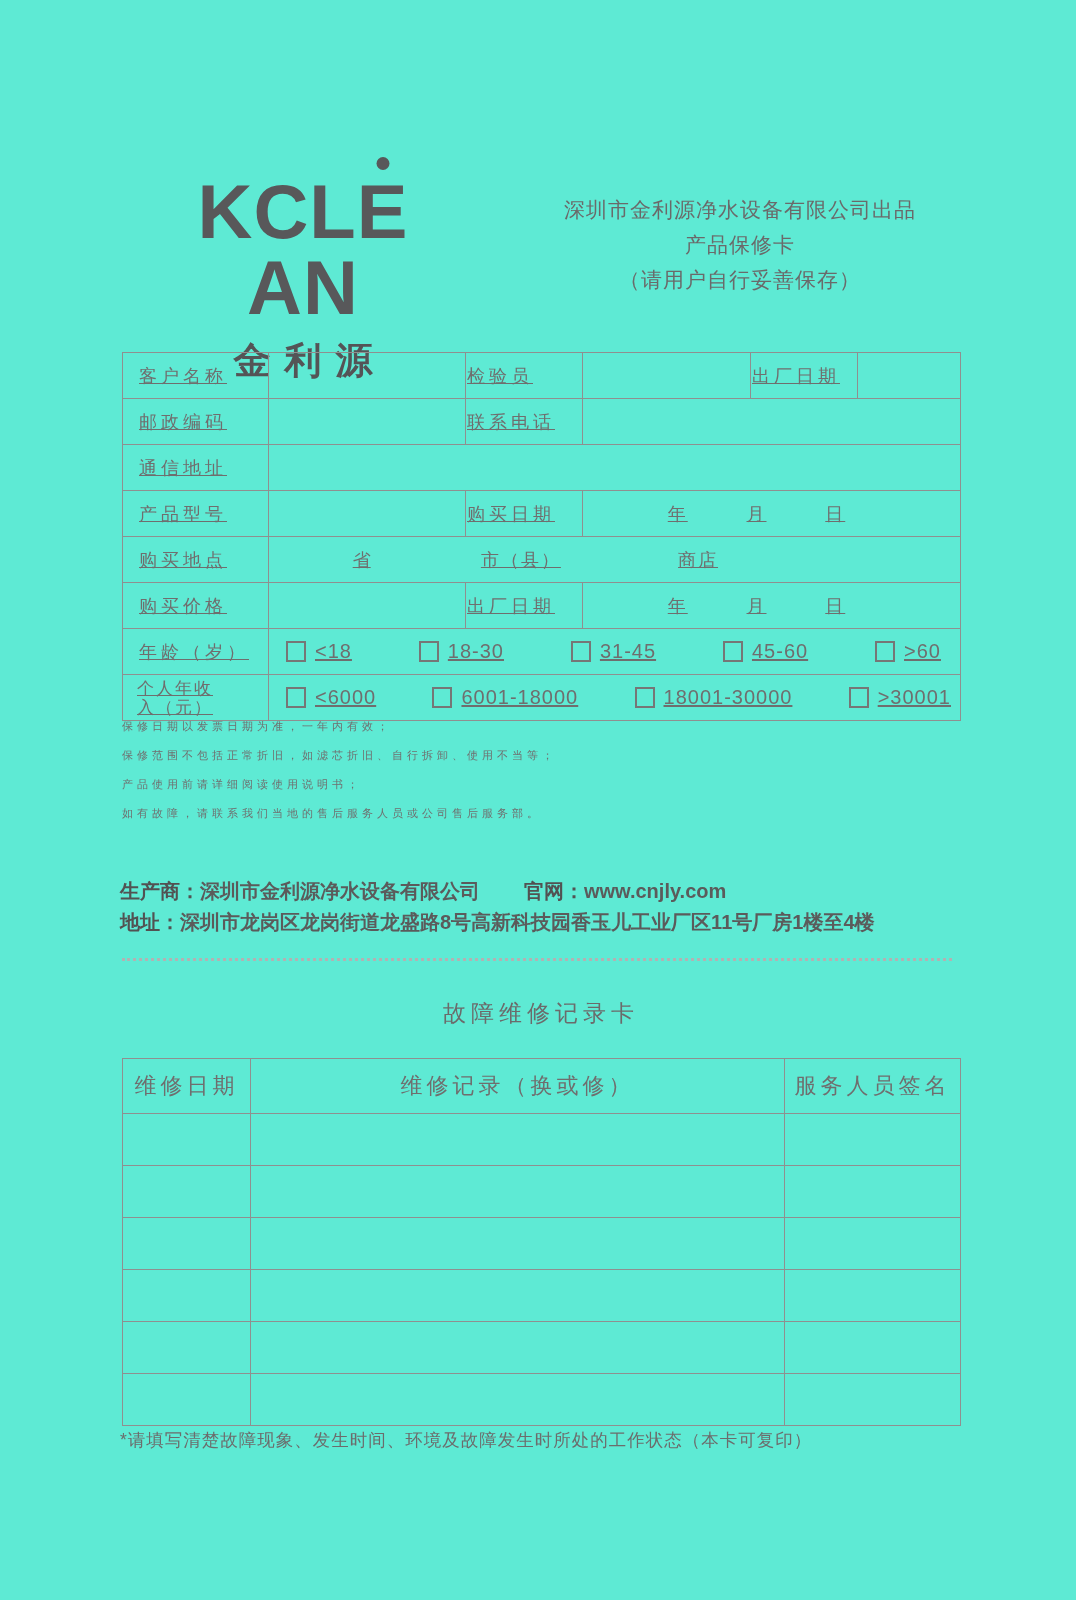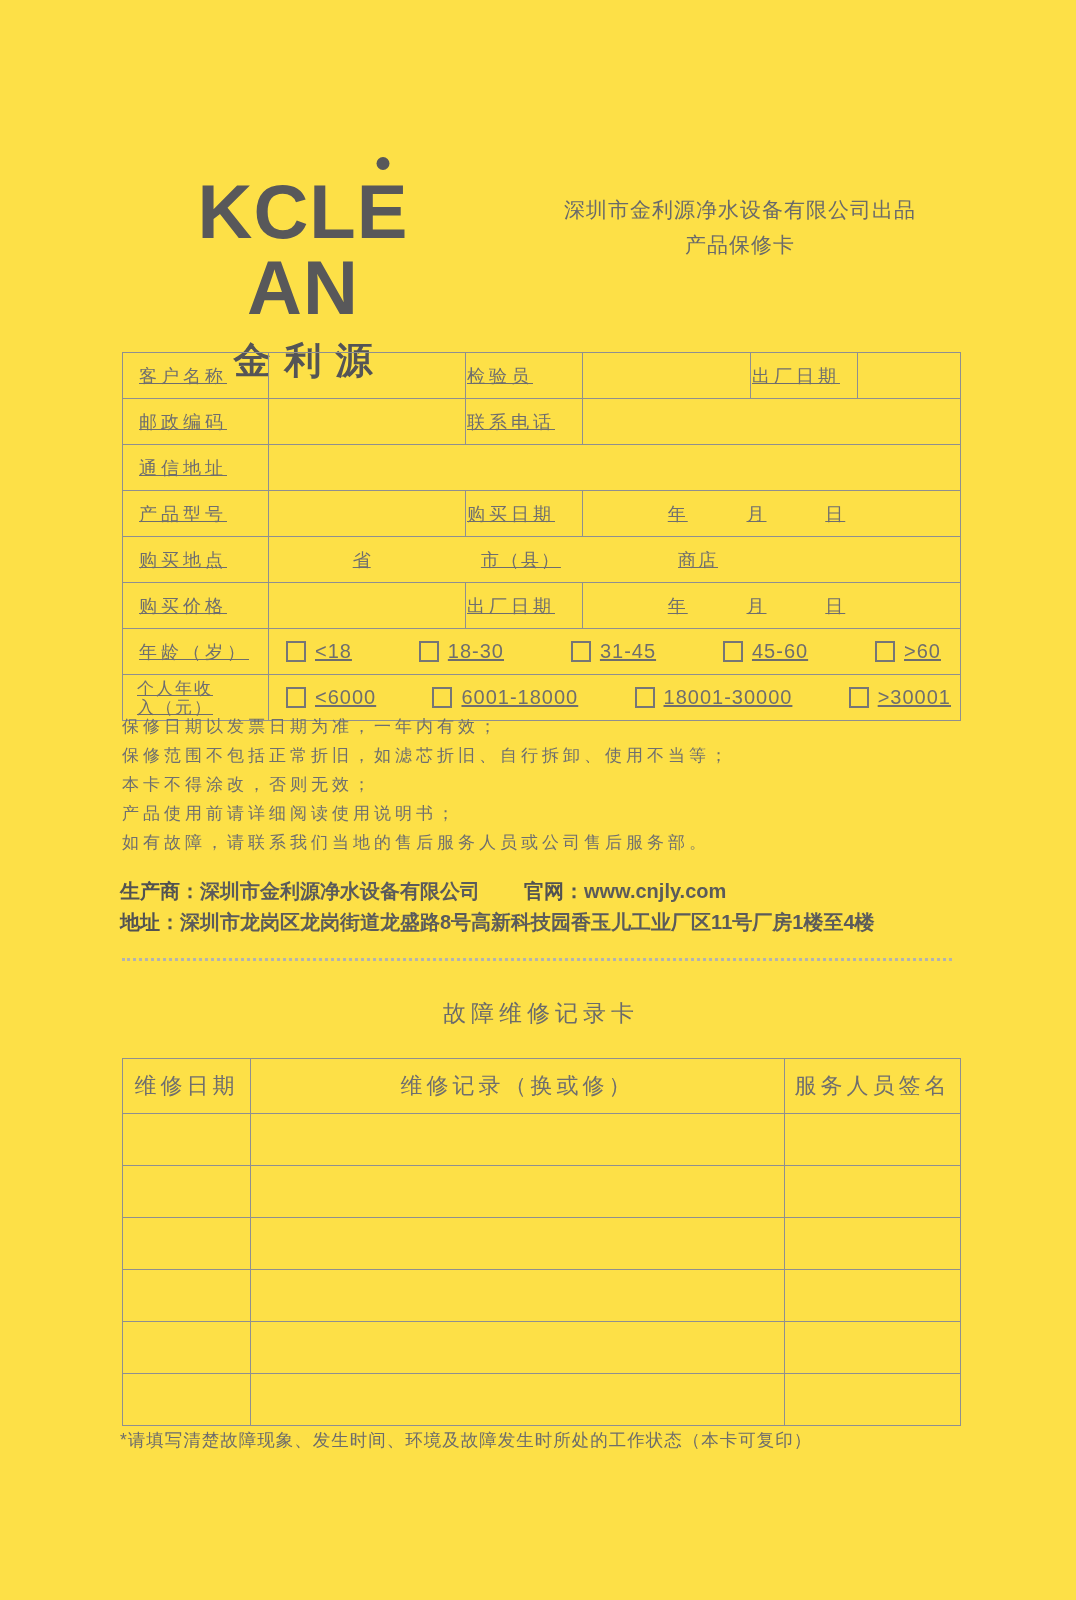--- a/index.html
+++ b/index.html
@@ -1,19 +1,19 @@
 <!DOCTYPE html>
 <html><head>
 <meta charset="utf-8">
 <style>
   html,body{margin:0;padding:0;background:#ffffff;}
   .page{
     position:relative;
     width:1076px;height:1600px;
-    background:#fde047;
+    background:#5eead4;
     font-family:"Liberation Sans","DejaVu Sans",sans-serif;
     color:#6e6d6d;
     overflow:hidden;
   }
   
   .brand{position:absolute;left:148px;top:152px;width:310px;text-align:center;color:#58585a;}
   .brand-main{font-size:76px;font-weight:bold;letter-spacing:1px;line-height:76px;margin-top:22px;}
   .e-dot{position:relative;display:inline-block;}
   .e-dot::before{content:"";position:absolute;top:-17px;left:50%;transform:translateX(-50%);
     width:13px;height:13px;border-radius:50%;background:#58585a;}
@@ -31,21 +31,21 @@
   .ymd{display:flex;justify-content:space-evenly;padding:0 55px 0 25px;letter-spacing:2px;}
   .place{display:flex;align-items:center;}
   .place .p1{margin-left:12%;}
   .place .p2{margin-left:16%;letter-spacing:2px;}
   .place .p3{margin-left:17%;letter-spacing:2px;}
   .opts{display:flex;align-items:center;justify-content:space-between;padding:0 18px 0 16px;}
   .opts.tight{padding:0 8px 0 16px;}
   .opt{display:flex;align-items:center;font-size:20px;letter-spacing:1px;white-space:nowrap;}
   .cbx{display:inline-block;width:16px;height:17px;border:2px solid #767676;margin-right:9px;flex:none;}
   
-  .notes{position:absolute;left:122px;top:712px;width:780px;font-size:17px;line-height:29px;
+  .notes{position:absolute;left:122px;top:712px;width:780px;font-size:11px;line-height:29px;
     letter-spacing:4px;color:#6f6f6f;font-family:Liberation Serif, serif;}
   
   .mfr{position:absolute;left:120px;top:876px;width:850px;font-size:20px;line-height:31px;
     color:#5b5b5b;font-weight:bold;}
   .mfr .gap{display:inline-block;width:44px;}
   .mfr b{font-weight:bold;color:#525252;}
   
   .dotted{position:absolute;left:122px;top:958px;width:830px;border-top:3px dotted #b2b2b2;}
   
   .repair-title{position:absolute;left:122px;top:998px;width:838px;text-align:center;
@@ -62,20 +62,21 @@
 
 <div class="page">
 
   <div class="brand">
     <div class="brand-main"><span>KCL</span><span class="e-dot">E</span><span>AN</span></div>
     <div class="brand-sub">金利源</div>
   </div>
   <div class="head-right">
     <div>深圳市金利源净水设备有限公司出品</div>
     <div>产品保修卡</div>
+    <div>（请用户自行妥善保存）</div>
   </div>
 
   <table class="info-table">
     <colgroup>
         <col style="width:146px">
         <col style="width:197px">
         <col style="width:117px">
         <col style="width:168px">
         <col style="width:107px">
         <col style="width:103px">
@@ -185,21 +186,20 @@
               </span>
         </div>
       </td>
     </tr>
   </tbody>
     </table>
 
   <div class="notes">
     <div>保修日期以发票日期为准，一年内有效；</div>
     <div>保修范围不包括正常折旧，如滤芯折旧、自行拆卸、使用不当等；</div>
-    <div>本卡不得涂改，否则无效；</div>
     <div>产品使用前请详细阅读使用说明书；</div>
     <div>如有故障，请联系我们当地的售后服务人员或公司售后服务部。</div>
   </div>
 
   <div class="mfr">
     <div><b>生产商：</b><span>深圳市金利源净水设备有限公司</span><span class="gap"></span><b>官网：</b><span>www.cnjly.com</span></div>
     <div><b>地址：</b><span>深圳市龙岗区龙岗街道龙盛路8号高新科技园香玉儿工业厂区11号厂房1楼至4楼</span></div>
   </div>
 
   <div class="dotted"></div>

